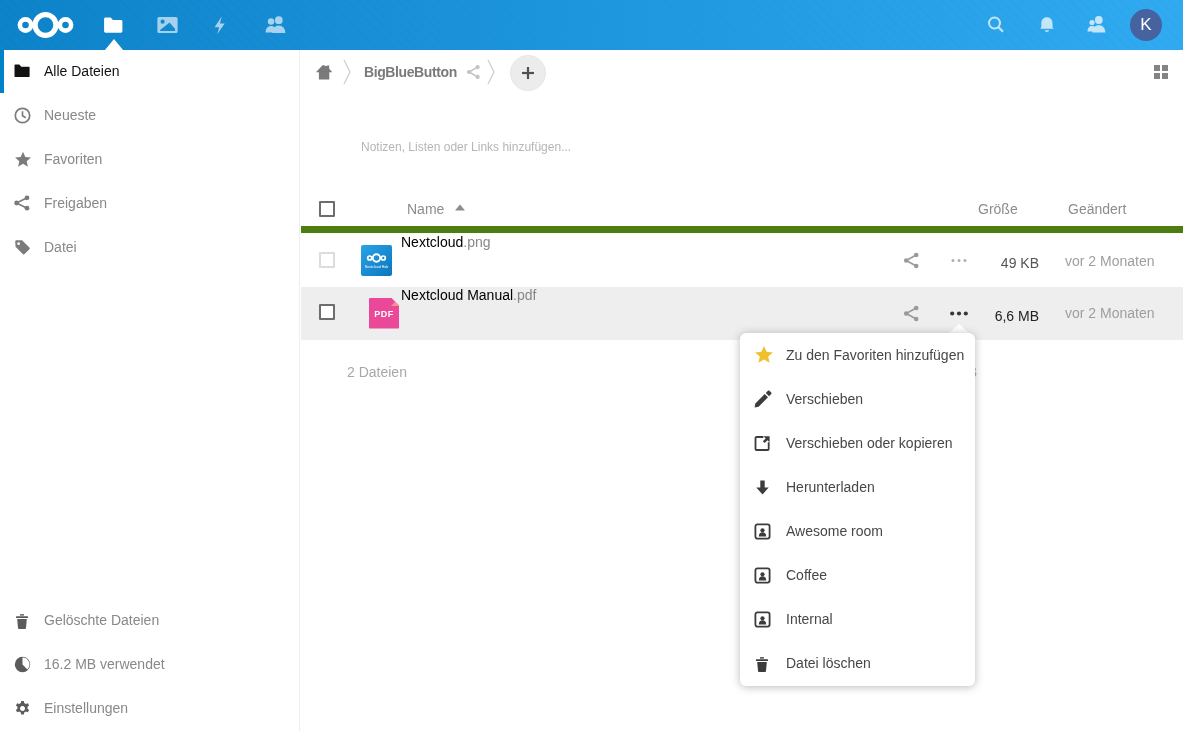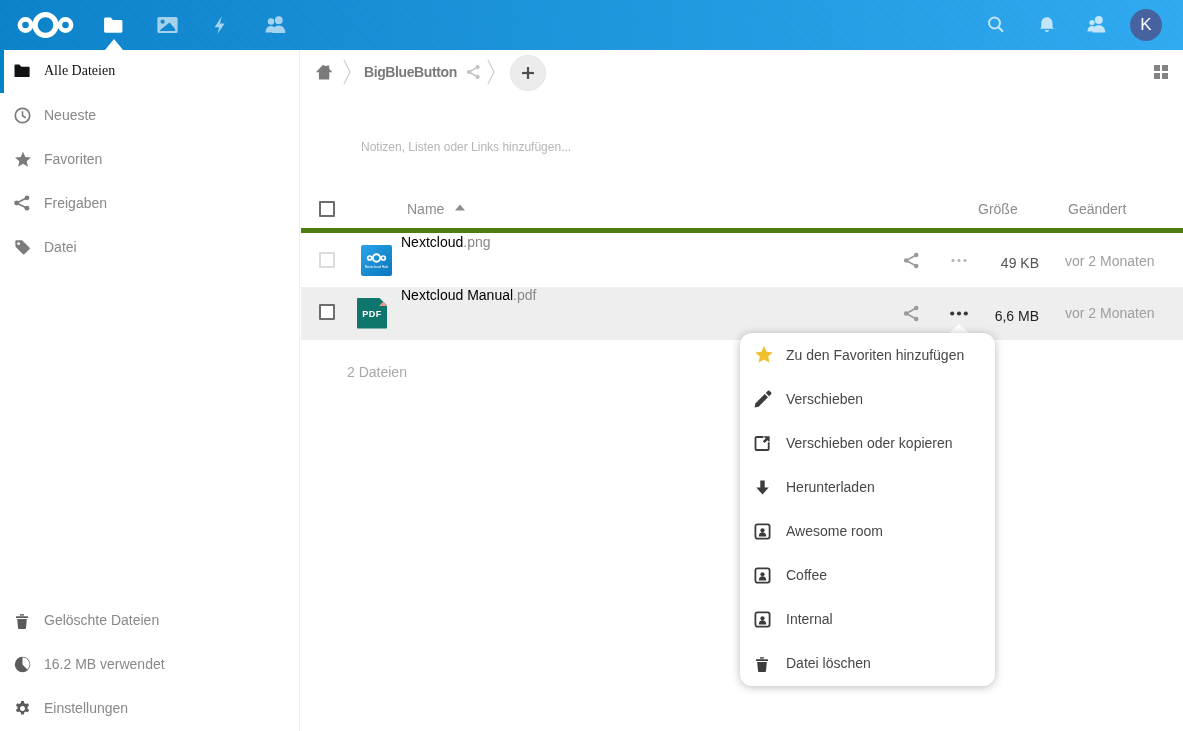--- a/index.html
+++ b/index.html
@@ -18,64 +18,64 @@
   border-radius:50%; background:#46639f; color:#fff; font-size:17px;
   display:flex; align-items:center; justify-content:center; }
 
 
 #sidebar { position:absolute; left:0; top:50px; width:300px; height:681px;
   background:#fff; border-right:1px solid #eee; }
 .navitem { position:absolute; left:0; width:300px; height:44px; display:flex;
   align-items:center; font-size:14px; color:#888; }
 .navitem svg { position:absolute; left:14px; }
 .navitem .lbl { position:absolute; left:44px; }
-.navitem.active { color:#121212;font-family:Liberation Serif, serif; }
+.navitem.active { color:#121212; }
 #activebar { position:absolute; left:0; top:0px; width:4px; height:44px; background:#0082c9; }
 
 
 #content { position:absolute; left:301px; top:50px; width:882px; height:681px; background:#fff; }
 
 
 #crumbs { position:absolute; left:0; top:0; width:882px; height:44px; }
 .crumbtxt { position:absolute; top:0; height:44px; display:flex; align-items:center;
   font-size:14px; font-weight:bold; color:#7a7a7a; letter-spacing:-0.4px; }
 #plusbtn { position:absolute; left:209px; top:5px; width:36px; height:36px;
   border-radius:50%; background:#ececec; border:1px solid #e6e6e6; }
 
 
 #notes { position:absolute; left:60px; top:90px; font-size:12px; color:#b5b5b5; }
 
 
 .cb { position:absolute; width:16px; height:16px; border:2px solid #6d6d6d; background:#fff; border-radius:1px; }
-#thead { position:absolute; left:0; top:135px; width:882px; height:48px; border-bottom:5px solid #4d7c0f;
+#thead { position:absolute; left:0; top:135px; width:882px; height:48px; border-bottom:7px solid #4d7c0f;
   font-size:14px; color:#8c8c8c; }
 .row { position:absolute; left:0; width:882px; height:53px; font-size:14px; }
 #row1 { top:184px; }
 #row2 { top:236.5px; background:#eee; height:53px; }
 .fname { position:absolute; left:100px; top:0; height:53px; display:flex; align-items:flex-start; color:#000; }
 .fname .ext { color:#888; }
 .fsize { position:absolute; width:100px; right:144px; top:0; height:58px; display:flex;
   align-items:center; justify-content:flex-end; }
 .fdate { position:absolute; left:764px; top:0; height:53px; display:flex; align-items:center; color:#9e9e9e; }
 #sumrow { position:absolute; left:0; top:289.5px; width:820px; height:64px; font-size:14px; color:#a8a8a8; }
 
 
 #icon-png { position:absolute; left:60px; top:11px; width:31px; height:31px; border-radius:2px;
   background:linear-gradient(135deg,#2aa3e8,#0a77bd); }
-#icon-pdf { position:absolute; left:56px; top:11px; width:30px; height:31px; border-radius:1px;
-  background:#0f766e;
+#icon-pdf { position:absolute; left:68px; top:11px; width:30px; height:31px; border-radius:1px;
+  background:#ec4899;
   clip-path:polygon(0 0, 22px 0, 30px 8px, 30px 31px, 0 31px); }
 #icon-pdf .fold { position:absolute; right:0; top:0; width:0; height:0;
   border-left:8px solid transparent; border-bottom:8px solid #f0978f; }
 #icon-pdf .ptxt { position:absolute; left:0; width:30px; top:11px; text-align:center;
   color:#fff; font-size:9px; font-weight:bold; letter-spacing:0.5px; }
 
 
-#popup { position:absolute; left:439px; top:283px; width:255px; height:353px; background:#fff;
-  border-radius:12px; box-shadow:0 1px 8px rgba(70,70,70,0.38); }
+#popup { position:absolute; left:439px; top:283px; width:235px; height:353px; background:#fff;
+  border-radius:6px; box-shadow:0 1px 8px rgba(70,70,70,0.38); }
 #popuparrow { position:absolute; left:647px; top:273.5px; width:0; height:0;
   border-left:11px solid transparent; border-right:11px solid transparent;
   border-bottom:10px solid #fff; }
 .mitem { position:absolute; left:0; width:235px; height:44px; display:flex; align-items:center;
   font-size:14px; color:#474747; }
 .mitem svg { position:absolute; left:14px; }
 .mitem .lbl { position:absolute; left:46px; }
 </style>
 </head>
 <body>

